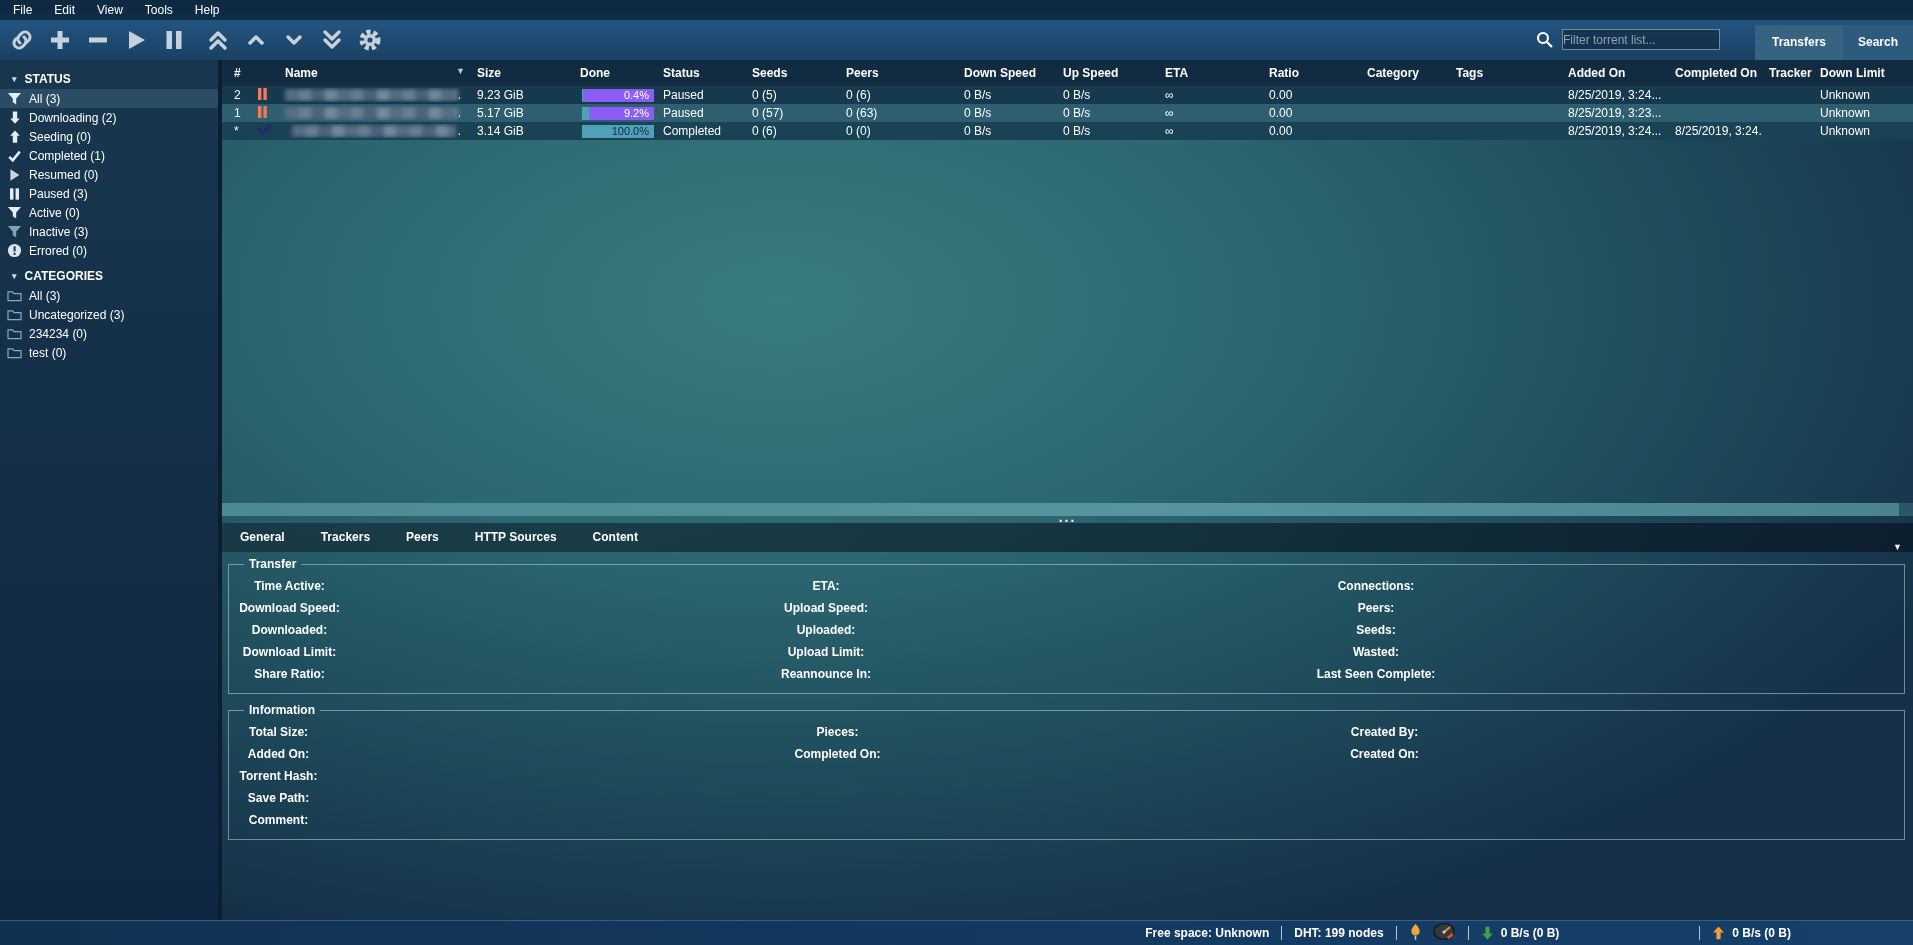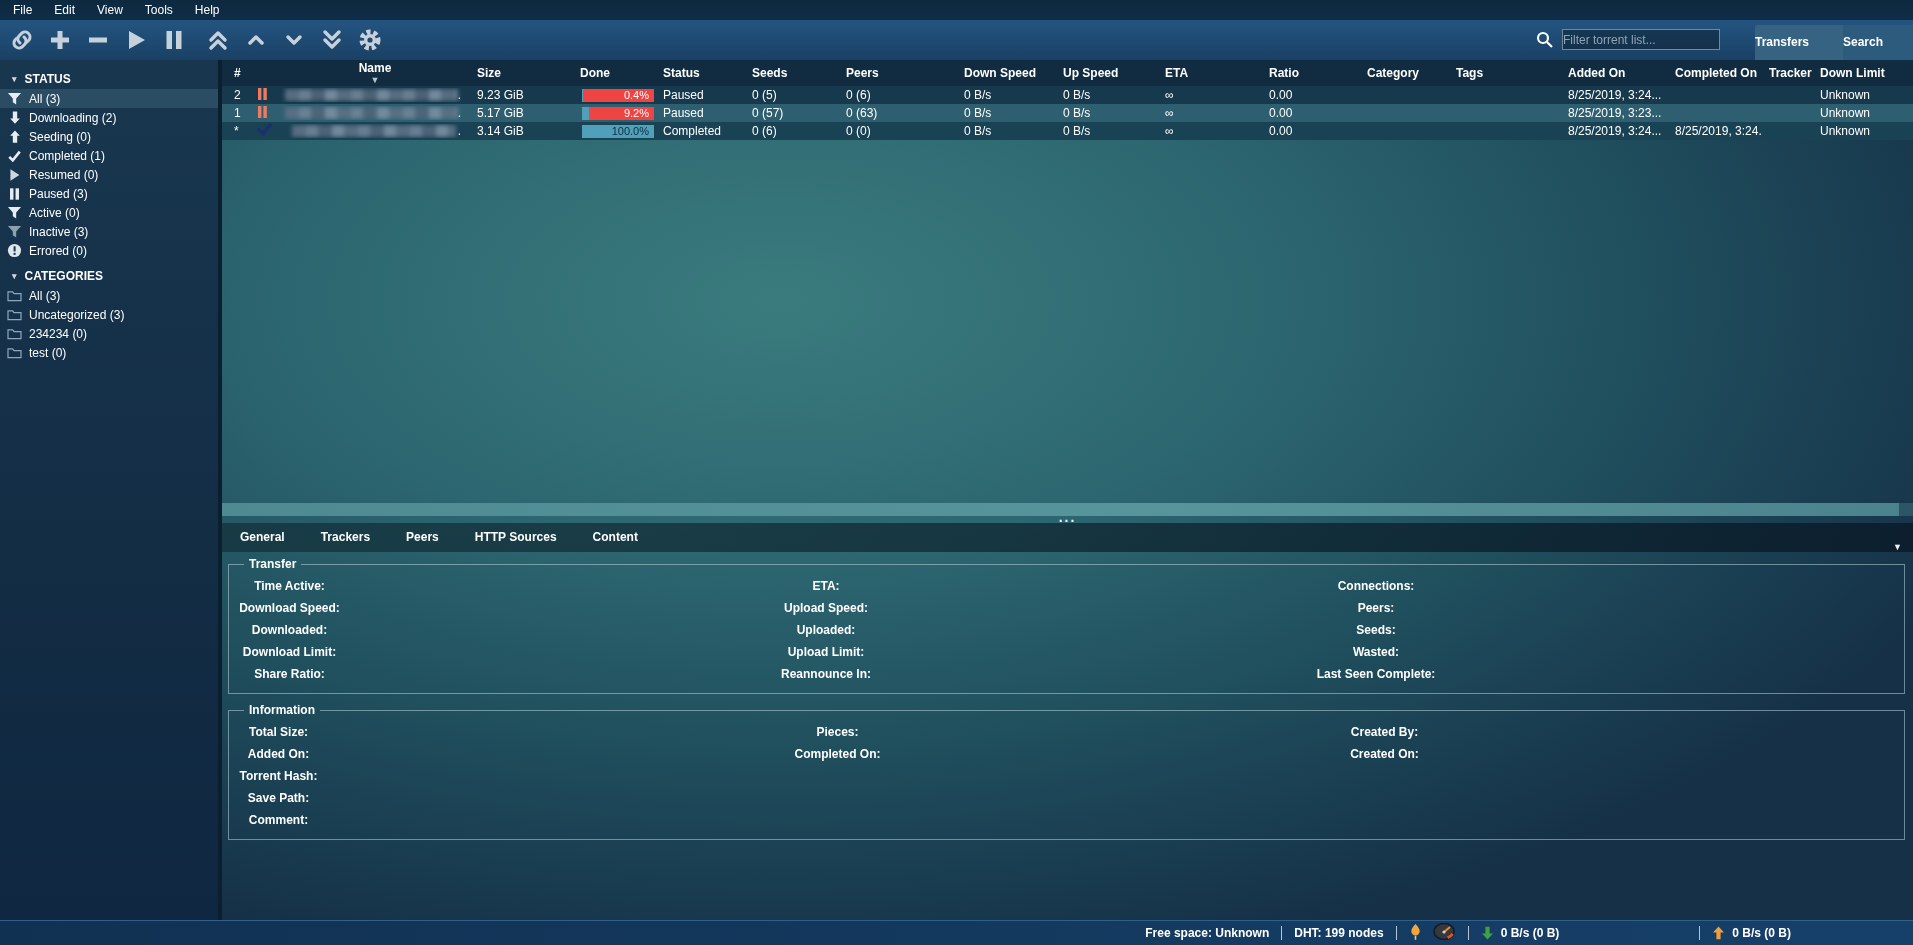--- a/index.html
+++ b/index.html
@@ -20,21 +20,21 @@
              display:flex; align-items:center; padding-left:9px; position:relative; }
   .tbtn { width:26px; height:26px; margin-right:12px; display:flex; align-items:center; justify-content:center; }
   .tbtn.grp { margin-left:6px; }
   .filter-wrap { position:absolute; right:193px; top:9px; display:flex; align-items:center; }
   .filter-wrap .mag { margin-right:9px; display:flex; }
   .filter-input { width:158px; height:21px; background:rgba(12,32,50,.55); border:1px solid #72889b;
                   color:#dfe8f0; font-family:"Liberation Sans",sans-serif; font-size:12px; padding:0 0; outline:none; }
   .filter-input::placeholder { color:#8fa3b5; }
   .toptabs { position:absolute; right:0; top:5px; height:35px; width:158px; background:#2d5b7d;
              border-top-left-radius:4px; display:flex; }
-  .toptab { line-height:35px; font-weight:bold; }
+  .toptab { line-height:35px; text-align:center; font-weight:bold; }
   .toptab.t1 { width:88px; background:rgba(255,255,255,0.05); }
   .toptab.t2 { width:70px; }
 
   
   .main { flex:1; display:flex; min-height:0; }
   .sidebar { width:218px; flex:0 0 auto; padding-top:9px;
              background:linear-gradient(180deg,#18374f 0%,#132d45 55%,#0f2740 100%); }
   .vsplit { width:4px; flex:0 0 auto; background:#0b1f31; }
   .content { flex:1; min-width:0; display:flex; flex-direction:column;
              background:radial-gradient(ellipse 1300px 680px at 33% 28%, #3a7c7e 0%, #2c6670 38%, #1f4d5c 68%, #153047 100%); }
@@ -44,36 +44,36 @@
   .sb-header.cats { margin-top:6px; }
   .tri { font-size:9px; color:#cfd9e2; }
   .sb-item { display:flex; align-items:center; height:19px; padding-left:6px; gap:6px; white-space:nowrap; }
   .sb-item.sel { background:#2b4d63; }
   .sb-icon { width:17px; height:16px; flex:0 0 auto; display:flex; align-items:center; justify-content:center; }
 
   
   .table-header { height:26px; flex:0 0 auto; display:flex; align-items:center; padding-left:5px;
                   background:#112c41; font-weight:bold; }
   .th, .td { padding-left:7px; white-space:nowrap; overflow:hidden; flex:0 0 auto; }
-  .th-name { display:flex; justify-content:space-between; align-items:center; padding-right:5px;flex-direction:column; }
+  .th-name { display:flex; justify-content:space-between; align-items:flex-start; padding-right:5px; }
   .sorticon { font-size:9px; color:#b9c6d2; }
   .c0{width:27px}.c1{width:24px; padding-left:3px}.c2{width:192px}.c3{width:103px}.c4{width:83px}
   .c5{width:89px}.c6{width:94px}.c7{width:118px}.c8{width:99px}.c9{width:102px}.c10{width:104px}
   .c11{width:98px}.c12{width:89px}.c13{width:112px}.c14{width:107px}.c15{width:94px}.c16{width:51px}.c17{width:100px}
   .trow { height:18px; flex:0 0 auto; display:flex; align-items:center; padding-left:5px; }
   .trow.r0 { background:#17394d; }
   .trow.r1 { background:#2e5f70; }
   .trow.r2 { background:#1a4255; }
   .name-cell { display:flex; align-items:center; }
   .blur { height:12px; border-radius:1px; filter:blur(2px); opacity:.92;
           background:repeating-linear-gradient(90deg,#5c7186 0 14px,#6e8498 14px 26px,#51657b 26px 40px,#7a8fa2 40px 52px); }
   .blur.w1 { width:178px; }
   .blur.w2 { width:164px; margin-left:7px; }
   .nsuffix { margin-left:auto; padding-right:9px; }
-  .pbar { position:relative; width:72px; height:13px; background:#ef4444; margin-left:2px; }
+  .pbar { position:relative; width:72px; height:13px; background:#8b5cf6; margin-left:2px; }
   .pfill { position:absolute; left:0; top:0; bottom:0; background:#4fa0b8; }
   .ptext { position:absolute; right:5px; top:0; line-height:13px; font-size:11px; }
   .ptext.dark { color:#0d2d42; }
   .tfill { flex:1; }
 
   
   .hscroll { height:13px; flex:0 0 auto; background:linear-gradient(90deg,#4f8a92,#57949b 55%,#4b838d); position:relative; }
   .hscroll .corner { position:absolute; right:0; top:0; bottom:0; width:14px; background:#2c5666; }
   .splitbar { height:7px; flex:0 0 auto; text-align:center; font-weight:bold; font-size:14px;
               line-height:3px; letter-spacing:2px; color:#f2f6f9; }

